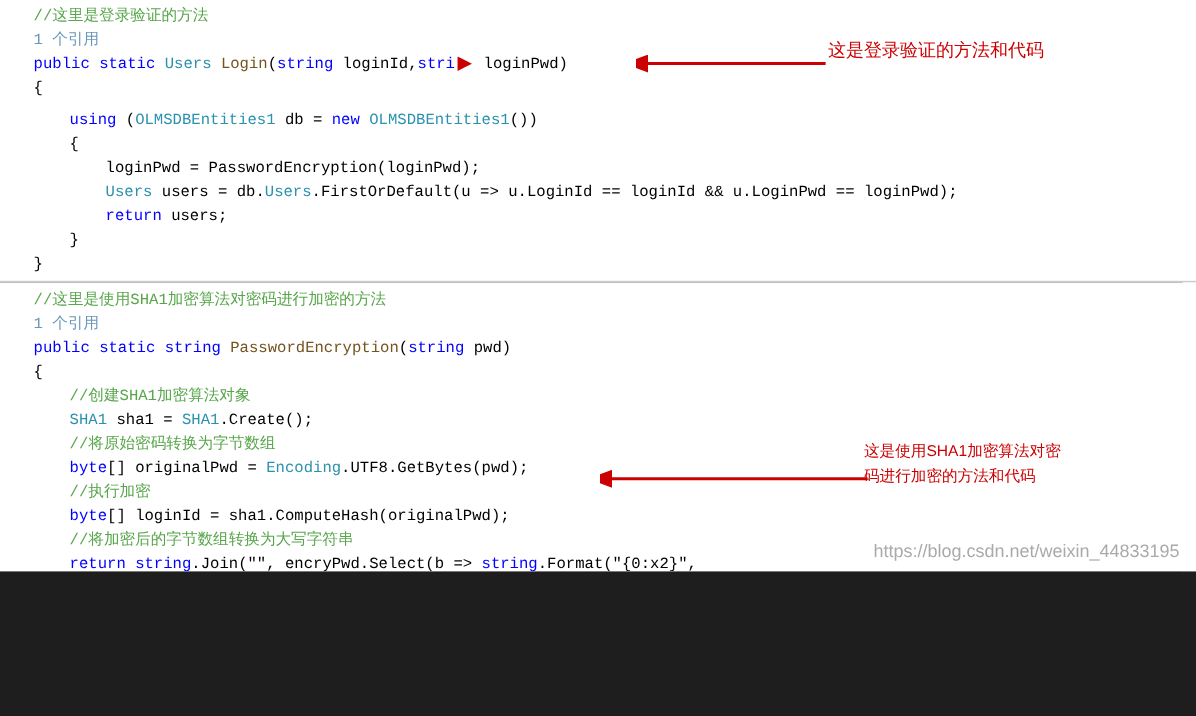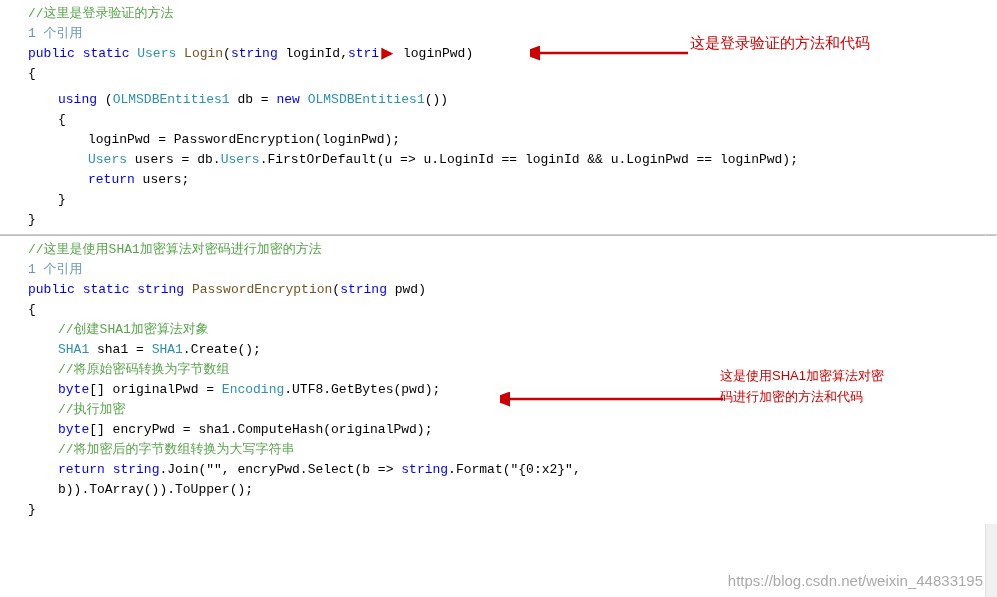--- a/index.html
+++ b/index.html
@@ -6,21 +6,21 @@
     body {
       width: 997px;
       height: 597px;
       overflow: hidden;
       background: #1e1e1e;
       font-family: 'Courier New', Courier, monospace;
       font-size: 13px;
     }
     .container {
       width: 997px;
-      height: 597px;
+      height: 476px;
       background: #ffffff;
       position: relative;
       overflow: hidden;
     }
     
     .section-top {
       background: #ffffff;
       padding: 6px 0 6px 0;
       border-bottom: 1px solid #cccccc;
       position: relative;
@@ -232,21 +232,21 @@
         <span style="color:#2b91af;">Encoding</span>
         <span class="plain">.UTF8.GetBytes(pwd);</span>
       </div>
       <div class="code-line">
         <span style="display:inline-block; width:30px;"></span>
         <span class="comment">//执行加密</span>
       </div>
       <div class="code-line">
         <span style="display:inline-block; width:30px;"></span>
         <span class="blue-kw">byte</span>
-        <span class="plain">[] encryPwd = sha1.ComputeHash(originalPwd);</span>
+        <span class="plain">[] loginId = sha1.ComputeHash(originalPwd);</span>
       </div>
       <div class="code-line">
         <span style="display:inline-block; width:30px;"></span>
         <span class="comment">//将加密后的字节数组转换为大写字符串</span>
       </div>
       <div class="code-line">
         <span style="display:inline-block; width:30px;"></span>
         <span class="blue-kw">return</span>
         <span class="plain">&nbsp;</span>
         <span class="blue-kw">string</span>

